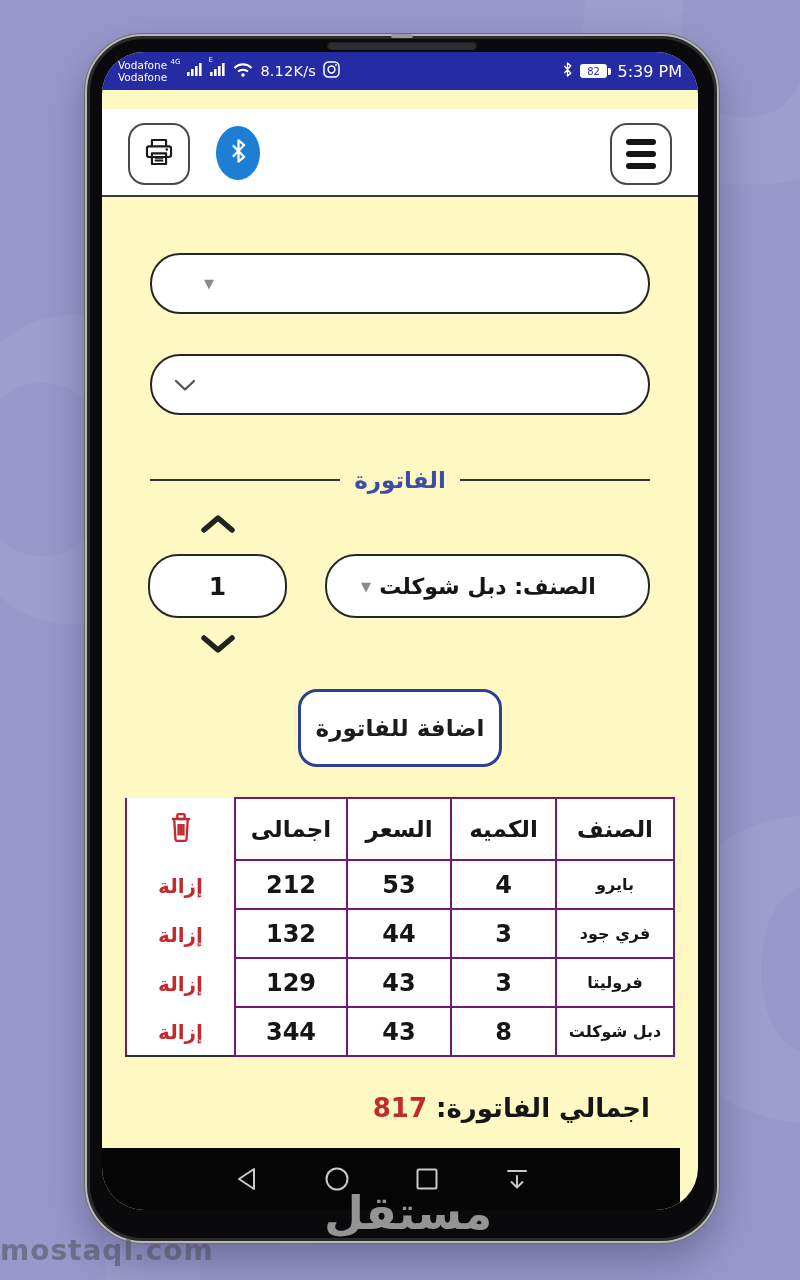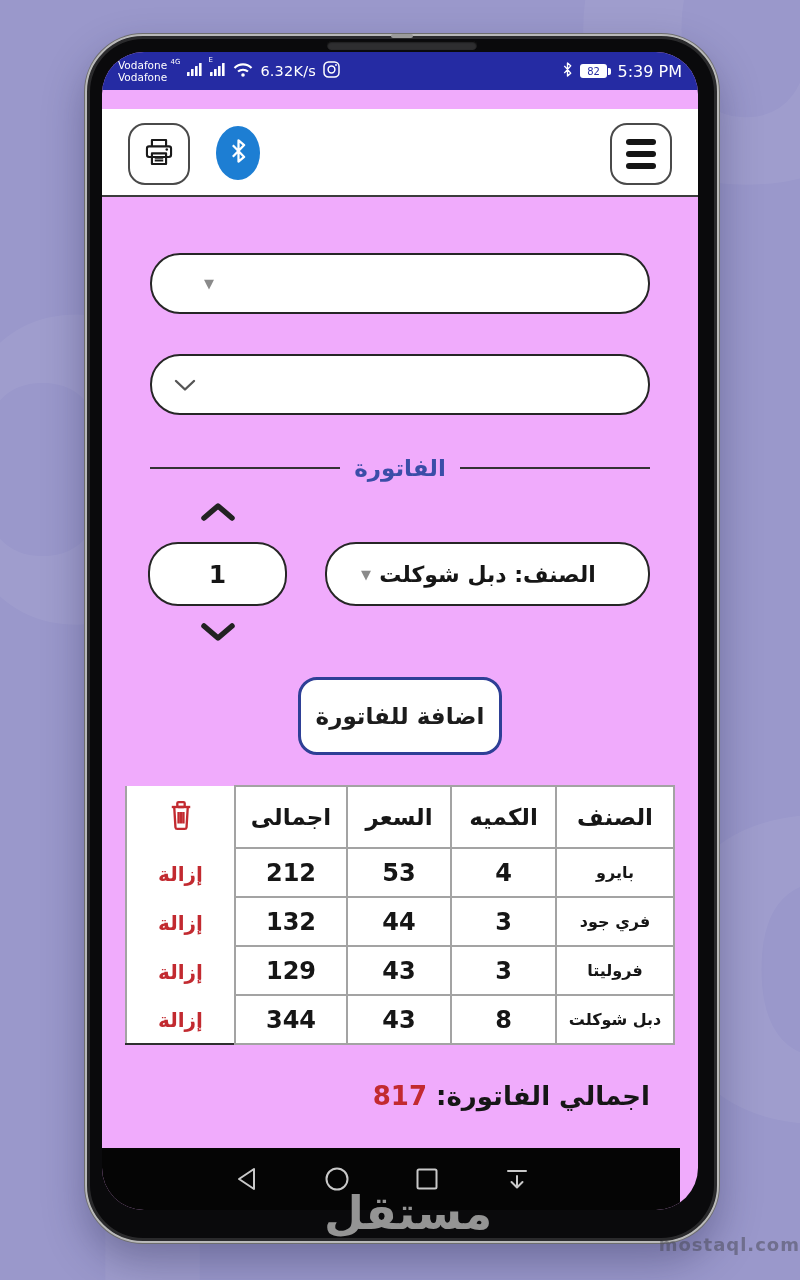--- a/index.html
+++ b/index.html
@@ -22,21 +22,21 @@
     box-shadow:0 0 0 1px #6e6e6e, 0 18px 40px rgba(30,30,70,.35), inset 0 0 0 3px #2a2a2c;
   }
   .speaker{position:absolute;left:50%;top:5px;transform:translateX(-50%);
     width:150px;height:9px;border-radius:5px;background:#2e2e30;
     box-shadow:inset 0 1px 2px #000;}
   .antenna{position:absolute;left:50%;top:-2px;transform:translateX(-50%);
     width:22px;height:4px;background:#9a9a9a;border-radius:2px;}
 
   .screen{
     position:absolute;left:15px;top:16px;width:596px;height:1158px;
-    border-radius:42px;overflow:hidden;background:#f0abfc;
+    border-radius:42px;overflow:hidden;background:#fef9c3;
     display:flex;flex-direction:column;gap:19px;
   }
 
   
   .statusbar{height:38px;background:#252ba3;color:#fff;flex:none;
     display:flex;align-items:center;padding:0 16px;gap:7px;font-size:15px;}
   .carrier{font-size:10.5px;line-height:1.2;white-space:nowrap;}
   .carrier sup{font-size:7px;}
   .icon-stack{position:relative;display:inline-block;}
   .icon-stack .e-lbl{position:absolute;left:-2px;top:-6px;font-size:7px;}
@@ -63,21 +63,21 @@
   
   .content{flex:1;direction:rtl;padding:0 48px;color:#161616;}
   .pill{height:57px;border:2px solid #262626;border-radius:30px;position:relative;
     display:flex;align-items:center;justify-content:center;background:#fff;
     font-size:23px;font-weight:bold;}
   .pill .caret{position:absolute;left:52px;color:#8a8a8a;font-size:13px;font-weight:normal;}
   .pill .chev{position:absolute;left:22px;display:flex;}
   .dd-region{margin-top:37px;}
   .dd-customer{margin-top:40px;font-size:23px;}
 
-  .section-hdr{margin-top:40px;display:flex;align-items:center;gap:14px;}
+  .section-hdr{margin-top:52px;display:flex;align-items:center;gap:14px;}
   .section-hdr .line{flex:1;height:2px;background:#333;}
   .section-title{color:#3b4da8;font-size:23px;font-weight:bold;}
 
   .picker-row{margin-top:20px;display:flex;direction:ltr;align-items:center;
     justify-content:space-between;}
   .stepper{display:flex;flex-direction:column;align-items:center;gap:15px;width:135px;}
   .qty-box{width:135px;height:60px;border:2px solid #262626;border-radius:30px;
     display:flex;align-items:center;justify-content:center;
     font-size:25px;font-weight:bold;background:#fff;}
   .item-dd{width:321px;height:60px;border-radius:31px;direction:rtl;font-size:22px;}
@@ -88,21 +88,21 @@
     font-size:23px;font-weight:bold;color:#1c1c1c;}
 
   
   .inv-table{margin-top:30px;margin-right:-25px;margin-left:-23px;
     border-collapse:collapse;direction:rtl;table-layout:fixed;width:548px;}
   .inv-table col.c-item{width:118px;}
   .inv-table col.c-qty{width:105px;}
   .inv-table col.c-price{width:104px;}
   .inv-table col.c-total{width:112px;}
   .inv-table col.c-del{width:109px;}
-  .inv-table th,.inv-table td{border:2px solid #a3a3a3;text-align:center;
+  .inv-table th,.inv-table td{border:2px solid #701a75;text-align:center;
     vertical-align:middle;padding:2px 6px;background:#fff;}
   .inv-table th{height:56px;font-size:23px;font-weight:bold;}
   .inv-table td{font-size:24px;font-weight:bold;}
   .inv-table td.cell-item{font-size:16px;line-height:1.25;}
   .inv-table tbody tr{height:49px;}
   .inv-table .del-cell{border-top:none;border-bottom:none;}
   .inv-table thead .del-cell{border-top:none;}
   .inv-table tbody tr:last-child .del-cell{border-bottom:2px solid #2f2f2f;}
   .remove-link{color:#c22a30;font-size:20px;font-weight:bold;}
 
@@ -111,22 +111,22 @@
   .total-row .val{color:#c22a30;}
 
   
   .navbar{height:62px;background:#050505;flex:none;display:flex;align-items:center;
     justify-content:center;gap:56px;transform:translateX(-18px);}
   .nav-ic{display:flex;align-items:center;justify-content:center;width:34px;}
 
   
   .wm-ar{position:absolute;left:0;width:800px;text-align:center;top:1186px;
     font-size:46px;font-weight:bold;color:#949494;z-index:10;margin-left:8px;}
-  .wm-en{position:absolute;left:0;width:800px;text-align:right;top:1234px;
-    font-size:18px;font-weight:bold;color:rgba(70,70,82,0.5);z-index:10;letter-spacing:1px;}
+  .wm-en{position:absolute;left:0;width:800px;text-align:left;top:1234px;
+    font-size:28px;font-weight:bold;color:rgba(70,70,82,0.5);z-index:10;letter-spacing:1px;}
 </style>
 </head>
 <body>
 
 <div class="bg-letter" style="left:560px;top:-280px;">o</div>
 <div class="bg-letter" style="left:-160px;top:160px;">p</div>
 <div class="bg-letter" style="left:60px;top:780px;">p</div>
 <div class="bg-letter" style="left:640px;top:660px;">o</div>
 
 <div class="side-btn" style="left:683px;top:225px;width:12px;height:85px;"></div>
@@ -164,21 +164,21 @@
             </g>
           </svg>
       </span>
       <span>
         <svg width="20" height="15" viewBox="0 0 20 15" fill="none" stroke="#fff">
             <path d="M1.5 6 A12 12 0 0 1 18.5 6" stroke-width="2.2"></path>
             <path d="M5 9.5 A8 8 0 0 1 15 9.5" stroke-width="2.2"></path>
             <circle cx="10" cy="13" r="1.8" fill="#fff" stroke="none"></circle>
           </svg>
       </span>
-      <span class="speed">6.32K/s</span>
+      <span class="speed">8.12K/s</span>
       <span>
         <svg width="17" height="17" viewBox="0 0 17 17" fill="none" stroke="#fff" stroke-width="1.5">
             <rect x="1" y="1" width="15" height="15" rx="4.5"></rect>
             <circle cx="8.5" cy="8.5" r="3.4"></circle>
             <circle cx="13" cy="4" r="0.9" fill="#fff" stroke="none"></circle>
           </svg>
       </span>
       <div class="sb-right">
         <span>
           <svg width="11" height="17" viewBox="0 0 12 18" fill="none" stroke="#fff" stroke-width="1.5" stroke-linejoin="round">

